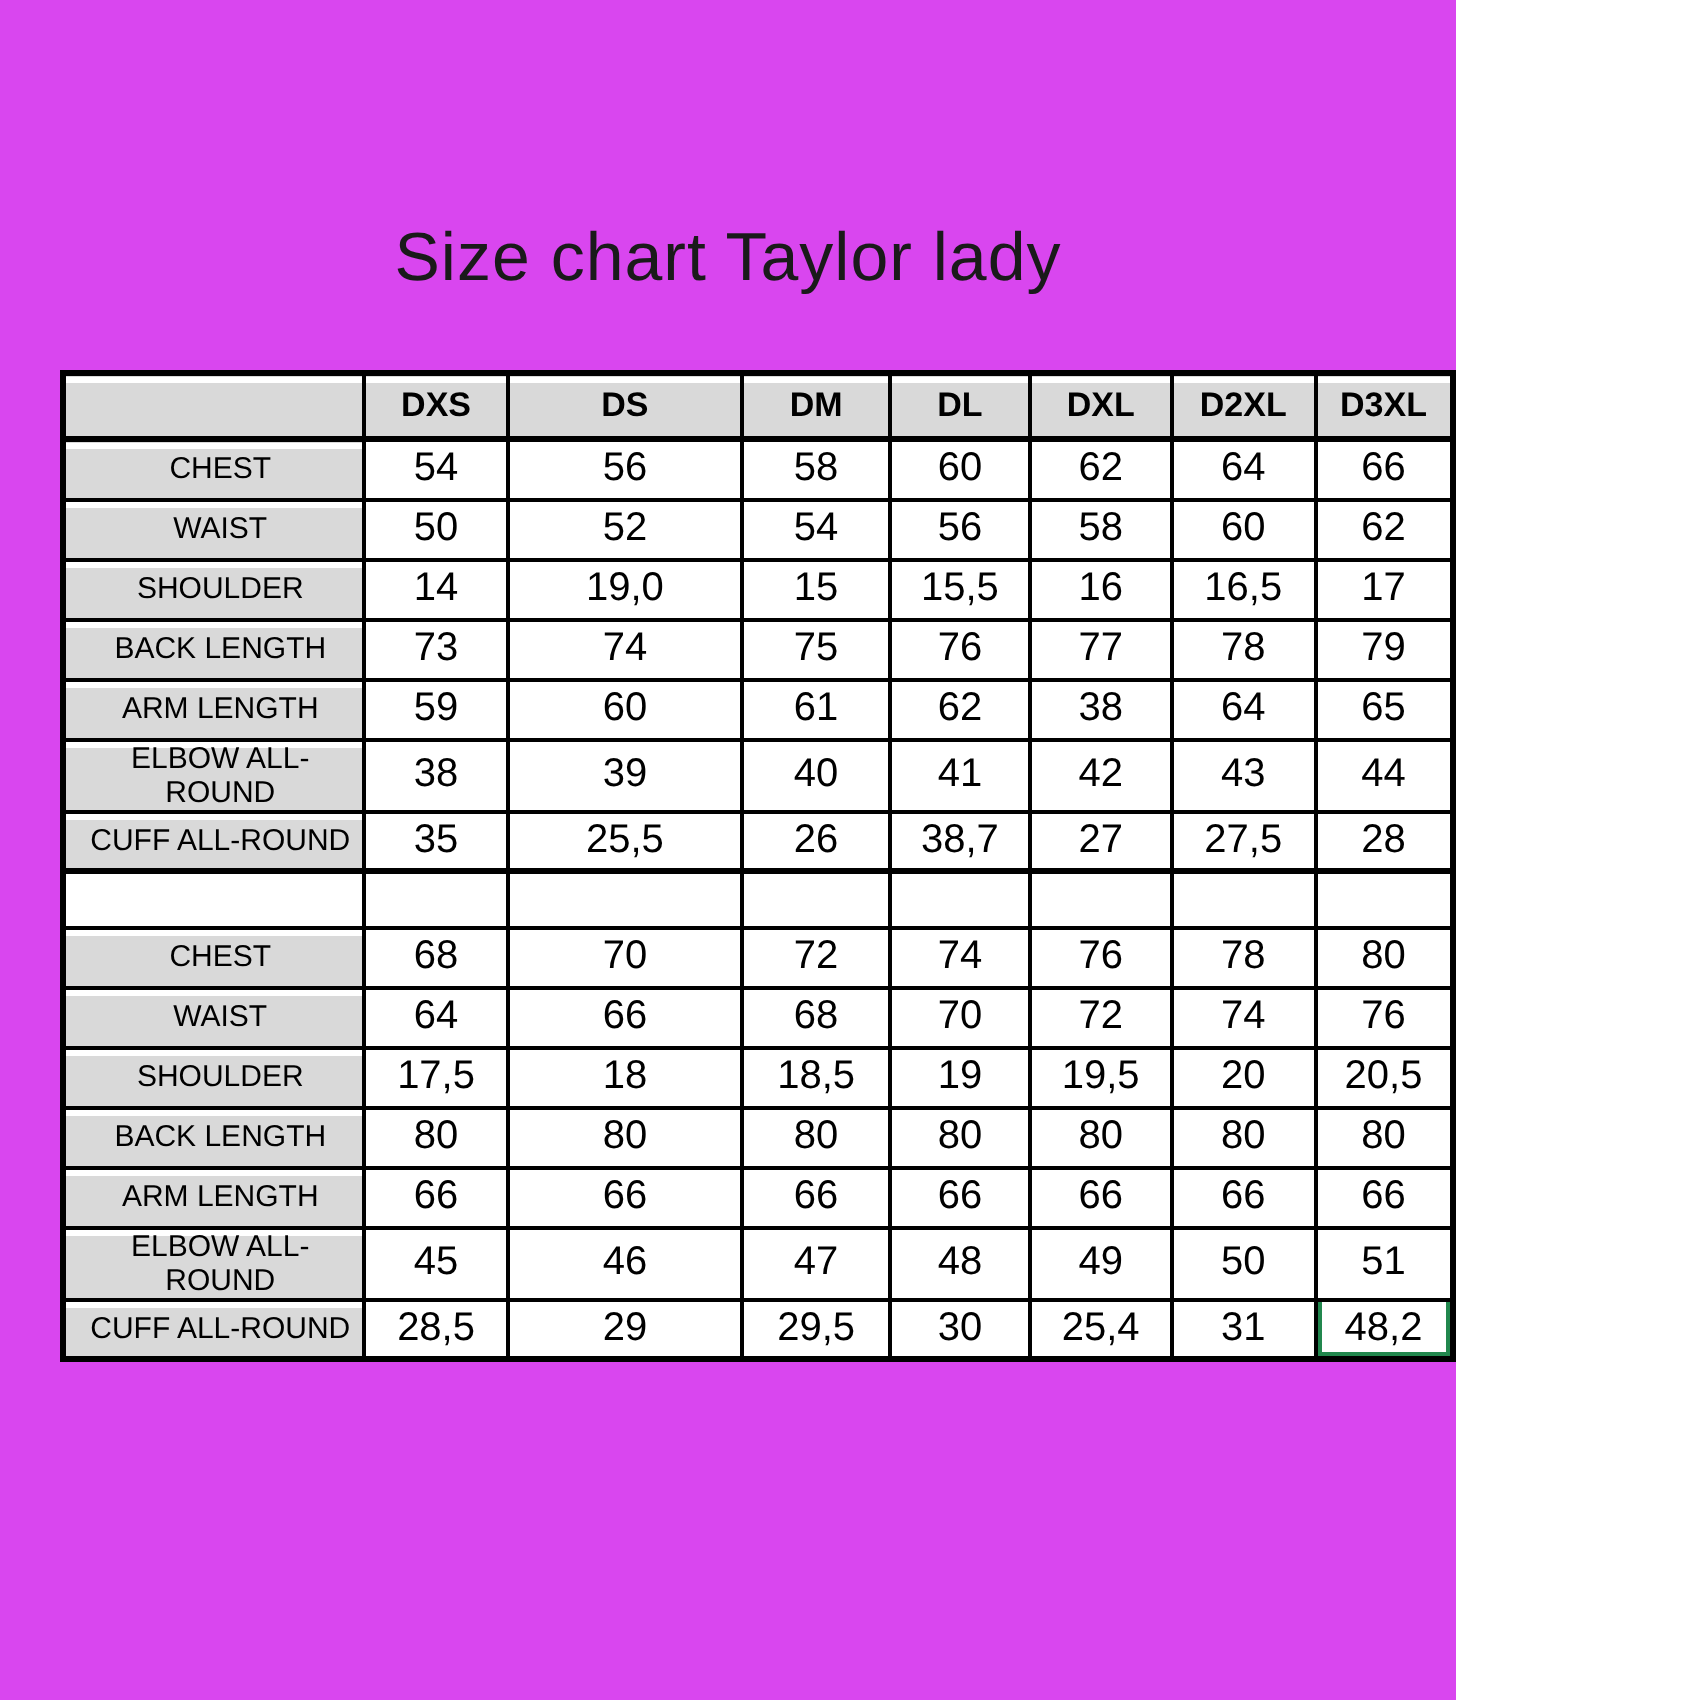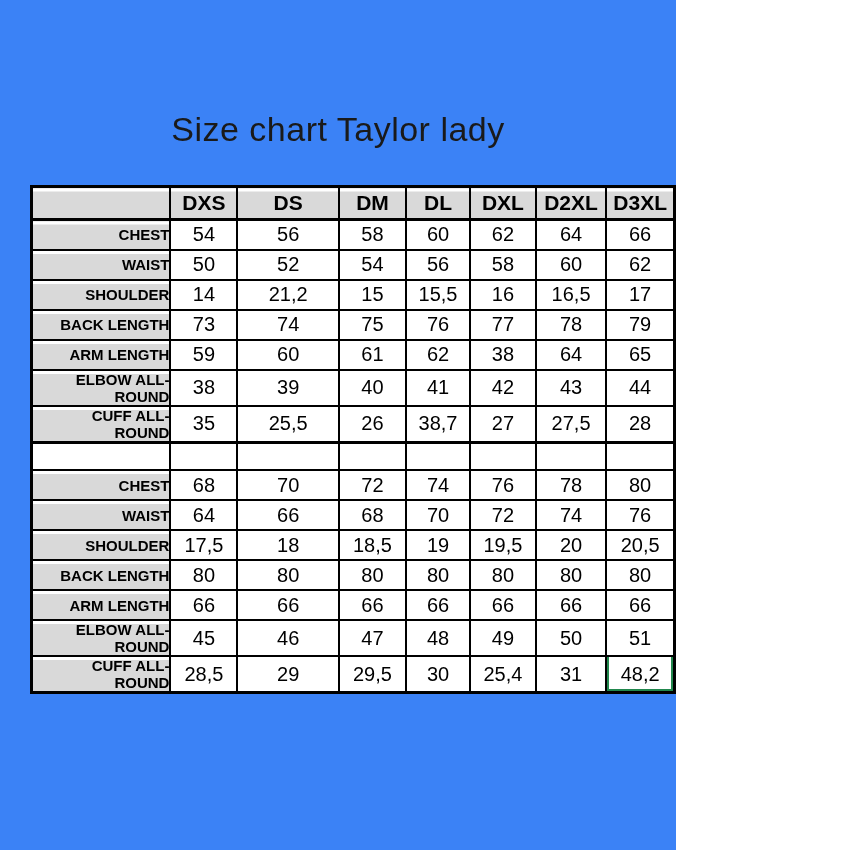--- a/index.html
+++ b/index.html
@@ -1,17 +1,17 @@
 <!DOCTYPE html>
 <html><head>
 <meta charset="utf-8">
 <style>
   html,body{margin:0;padding:0;background:#ffffff;}
   .page{
-    position:relative;width:676px;height:850px;background:#3b82f6;
+    position:relative;width:728px;height:850px;background:#d946ef;
     font-family:"Liberation Sans",sans-serif;overflow:hidden;
   }
   .title{
     position:absolute;top:110px;left:0;width:100%;margin:0;
     text-align:center;font-weight:400;font-size:34px;color:#1a1a1a;
     font-family:"Liberation Sans",sans-serif;letter-spacing:0.5px;
   }
   table.size-table{
     position:absolute;left:30px;top:185px;
     border-collapse:collapse;table-layout:fixed;
@@ -19,22 +19,22 @@
   td{
     border:2px solid #000;padding:0;vertical-align:middle;overflow:hidden;
     color:#000;
   }
   .r-header1{height:33px}
   .r-header2{height:28px}
   .r-data{height:30px}
   .r-sep{height:28px}
   
   .fill{background:linear-gradient(to bottom,#ffffff 0,#ffffff 3px,#d9d9d9 3px,#d9d9d9 100%)}
-  .size{font-weight:700;font-size:21px;text-align:center}
-  .lblcell{font-weight:700;font-size:15px;text-align:right;padding-left:6px;letter-spacing:0}
+  .size{font-weight:700;font-size:17px;text-align:center}
+  .lblcell{font-weight:400;font-size:15px;text-align:center;padding-left:6px;letter-spacing:0}
   .num{font-size:20px;font-weight:400;text-align:center;background:#ffffff}
   .sep-cell,.sep-label{background:#ffffff}
   
   .bl3{border-left-width:3px}
   .br3{border-right-width:3px}
   .bt3{border-top-width:3px}
   .bb3{border-bottom-width:3px}
   .nbl{border-left:none}
   .nbt{border-top:none}
   .nbb{border-bottom:none}
@@ -89,21 +89,21 @@
           <td class="num">52</td>
           <td class="num">54</td>
           <td class="num">56</td>
           <td class="num">58</td>
           <td class="num">60</td>
           <td class="num br3">62</td>
         </tr>
         <tr class="r-data">
           <td class="lblcell fill bl3">SHOULDER</td>
           <td class="num">14</td>
-          <td class="num">21,2</td>
+          <td class="num">19,0</td>
           <td class="num">15</td>
           <td class="num">15,5</td>
           <td class="num">16</td>
           <td class="num">16,5</td>
           <td class="num br3">17</td>
         </tr>
         <tr class="r-data">
           <td class="lblcell fill bl3">BACK LENGTH</td>
           <td class="num">73</td>
           <td class="num">74</td>

